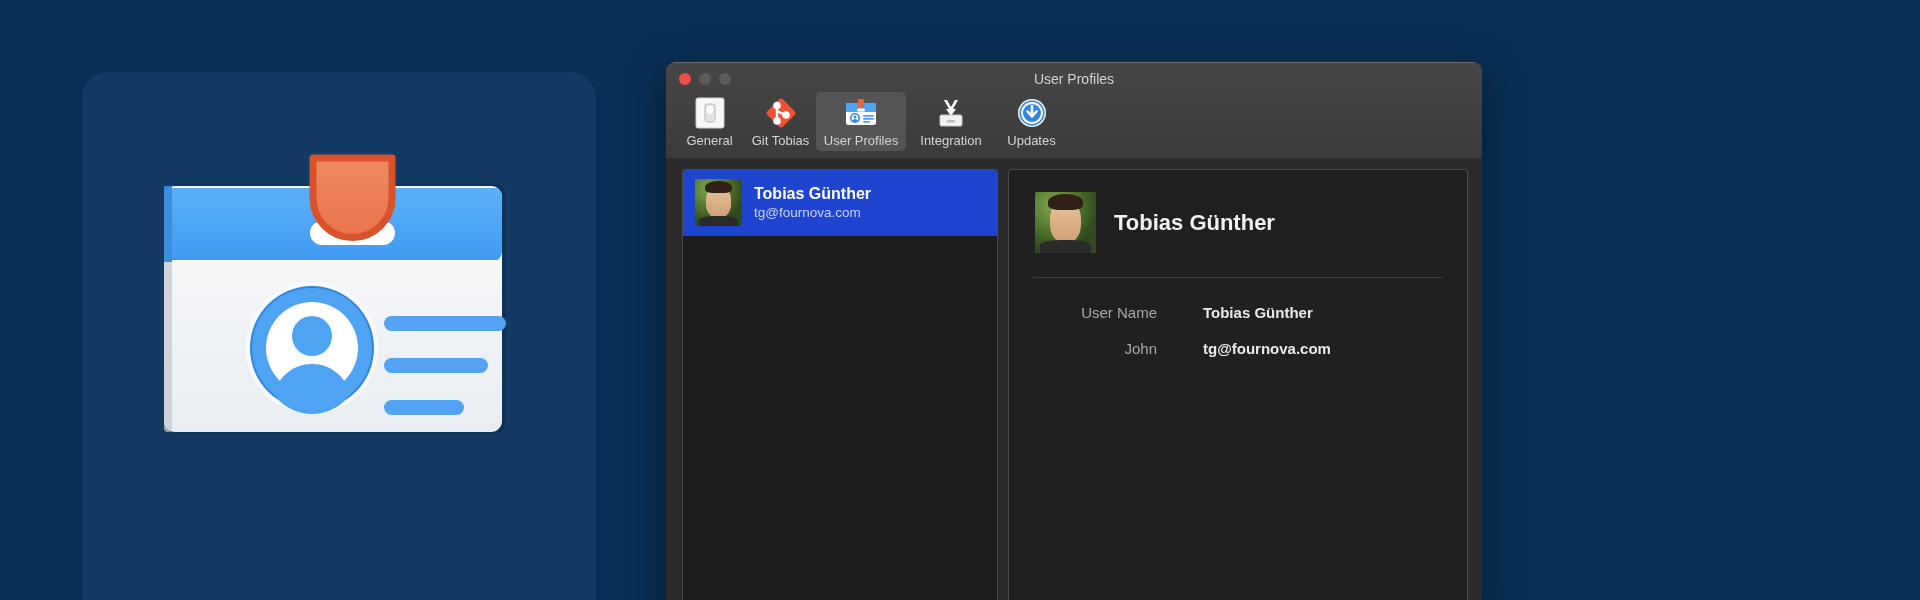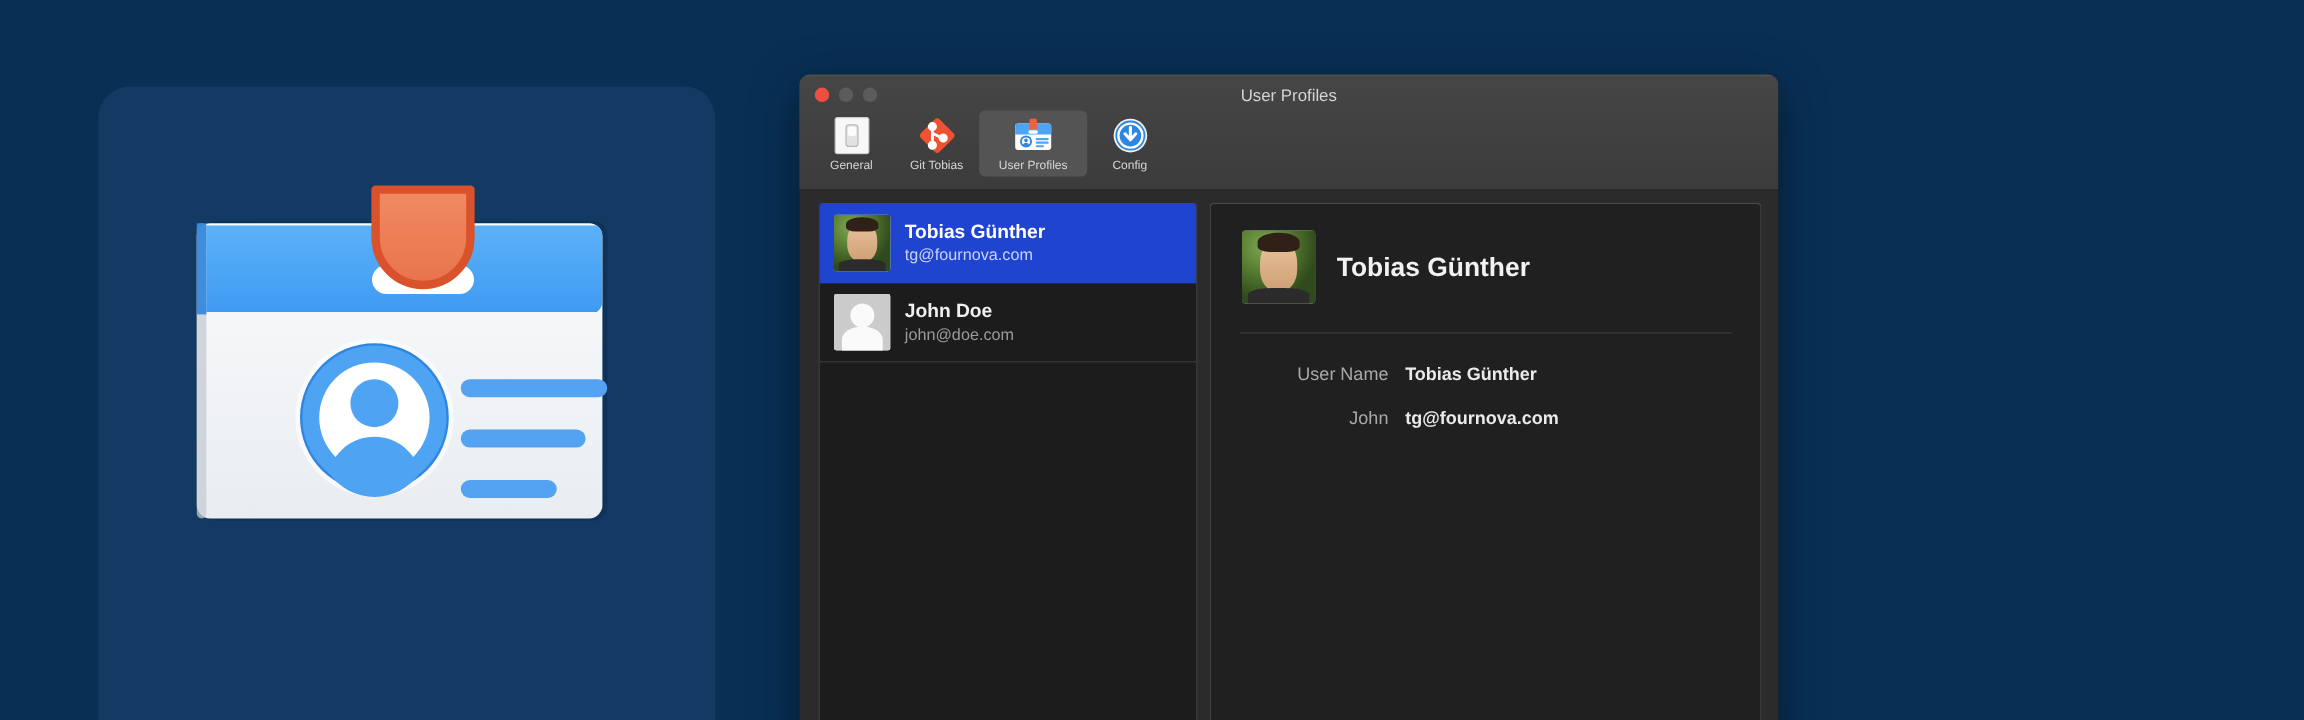--- a/index.html
+++ b/index.html
@@ -95,21 +95,21 @@
     align-items: center;
     cursor: default;
   }
   .toolbar-item.selected { background: #545454; }
   .toolbar-icon {
     width: 34px; height: 34px;
     display: flex; align-items: center; justify-content: center;
     margin-bottom: 3px;
   }
   .toolbar-label {
-    font-size: 10px;
+    font-size: 13px;
     color: #d6d6d6;
     white-space: nowrap;
   }
   .toolbar-item.wide { width: 90px; }
 
   
   #window-body {
     position: absolute;
     left: 0; right: 0;
     top: 97px; bottom: 0;
@@ -188,20 +188,21 @@
     height: 1px;
     background: #3d3d3d;
     margin: 0 24px;
   }
 
   #detail-fields { padding: 26px 26px 0; }
   .field-row {
     display: flex;
     align-items: baseline;
     margin-bottom: 19px;
+    gap: 32px;
   }
   .field-label {
     width: 136px;
     text-align: right;
     padding-right: 14px;
     font-size: 15px;
     color: #a9a9a9;
     white-space: nowrap;
   }
   .field-value {
@@ -375,63 +376,63 @@
             <g fill="#4FA3F3">
               <rect x="19" y="18" width="11" height="1.8" rx="0.9"></rect>
               <rect x="19" y="21" width="11" height="1.8" rx="0.9"></rect>
               <rect x="19" y="24" width="7" height="1.8" rx="0.9"></rect>
             </g>
           </svg>
         </span>
         <span class="toolbar-label">User Profiles</span>
       </div>
 
+      <div class="toolbar-item wide">
+        <span class="toolbar-icon">
+          <svg width="32" height="32" viewBox="0 0 32 32">
+            <g fill="#ffffff">
+              <path d="M9,3 L14,12 L11,12 L16,19 L21,12 L18,12 L23,3 L20,3 L16,10 L12,3 z"></path>
+            </g>
+            <rect x="5" y="18" width="22" height="11" rx="1.5" fill="#f2f2f2" stroke="#c4c4c4"></rect>
+            <rect x="12" y="23" width="8" height="2.4" rx="1.2" fill="#bdbdbd"></rect>
+          </svg>
+        </span>
+        <span class="toolbar-label">Integration</span>
+      </div>
 
       <div class="toolbar-item">
         <span class="toolbar-icon">
           <svg width="32" height="32" viewBox="0 0 32 32">
             <circle cx="16" cy="16" r="14" fill="#f0f0f0"></circle>
             <circle cx="16" cy="16" r="12.5" fill="#2F86DE"></circle>
             <circle cx="16" cy="16" r="10" fill="none" stroke="#ffffff" stroke-width="2"></circle>
             <path d="M16,9 v9 M11.5,14.5 L16,19.5 L20.5,14.5" fill="none" stroke="#ffffff" stroke-width="2.6" stroke-linecap="round" stroke-linejoin="round"></path>
           </svg>
         </span>
-        <span class="toolbar-label">Config</span>
+        <span class="toolbar-label">Updates</span>
       </div>
 
     </div>
   </div>
 
   <div id="window-body">
 
     <div id="user-list-pane">
 
       <div class="user-row selected">
         <div class="user-avatar">
           <div class="photo-tg"></div>
           <div class="photo-body"></div>
         </div>
         <div class="user-text">
           <span class="user-name">Tobias Günther</span>
           <span class="user-email">tg@fournova.com</span>
         </div>
       </div>
 
-      <div class="user-row">
-        <div class="user-avatar">
-          <div class="photo-placeholder">
-            <div class="ph-head"></div>
-            <div class="ph-body"></div>
-          </div>
-        </div>
-        <div class="user-text">
-          <span class="user-name">John Doe</span>
-          <span class="user-email">john@doe.com</span>
-        </div>
-      </div>
 
     </div>
 
     <div id="user-detail-pane">
 
       <div id="detail-header">
         <div id="detail-avatar">
           <div class="photo-tg"></div>
           <div class="photo-body"></div>
         </div>

